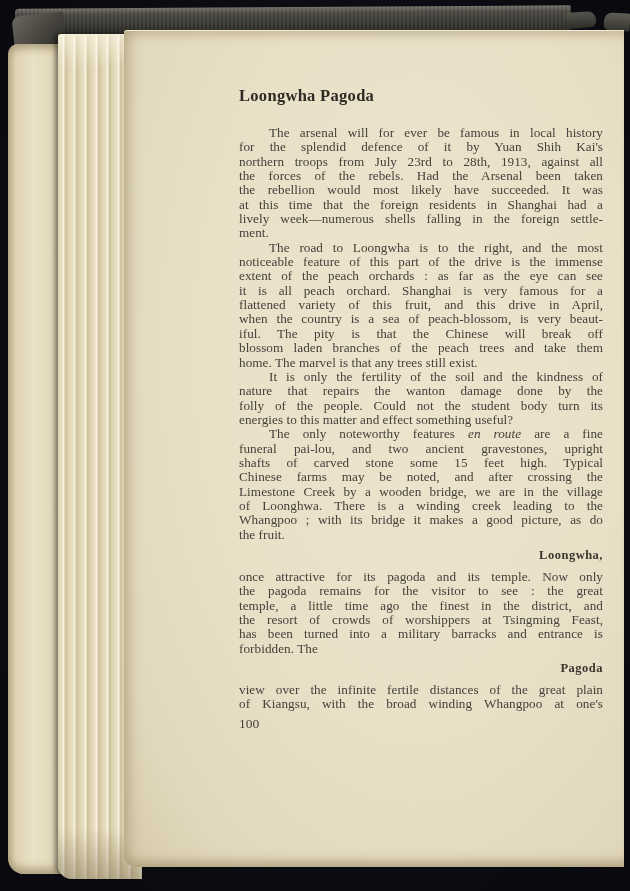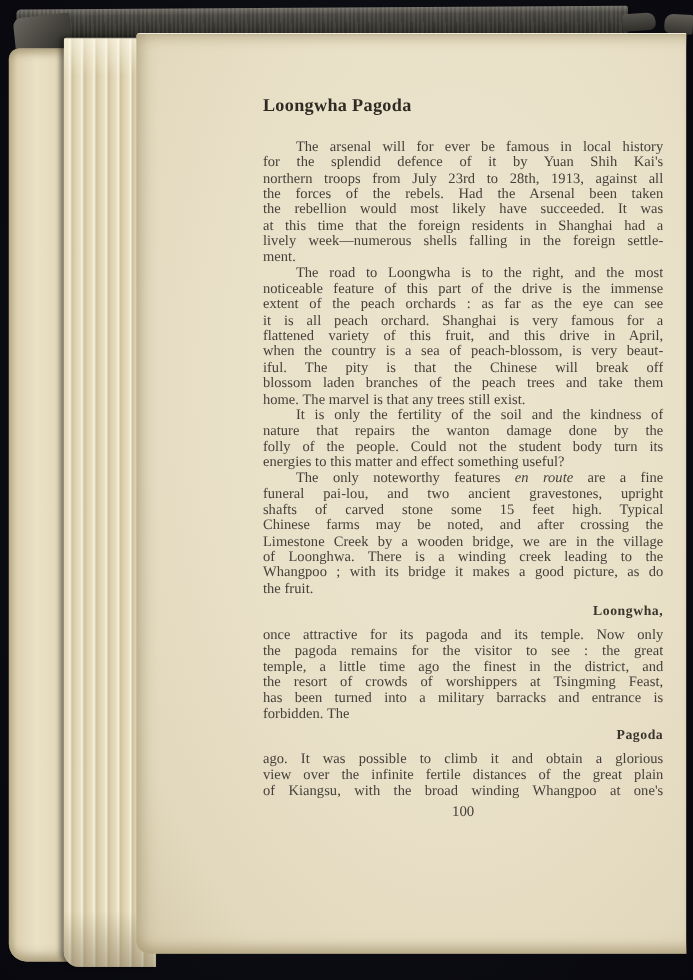--- a/index.html
+++ b/index.html
@@ -143,21 +143,21 @@
     text-align: right;
     font-weight: bold;
     font-size: 12.5px;
     line-height: 14px;
     letter-spacing: 0.5px;
     color: #3a342c;
   }
   .subhead.sub2 { margin: 5px 0 8px 0; }
   .pagenum {
     margin-top: 4px;
-    text-align: center;
+    text-align: left;
     font-size: 13.5px;
     line-height: 16px;
     color: #46403a;
   }
 </style>
 </head>
 <body>
 
 <div class="scene">
 
@@ -223,21 +223,20 @@
         <div class="bl">the pagoda remains for the visitor to see : the great</div>
         <div class="bl">temple, a little time ago the finest in the district, and</div>
         <div class="bl">the resort of crowds of worshippers at Tsingming Feast,</div>
         <div class="bl">has been turned into a military barracks and entrance is</div>
         <div class="bl last">forbidden. The</div>
       </div>
 
       <div class="subhead sub2">Pagoda</div>
 
       <div class="para">
-        <div class="bl">ago. It was possible to climb it and obtain a glorious</div>
         <div class="bl">view over the infinite fertile distances of the great plain</div>
         <div class="bl">of Kiangsu, with the broad winding Whangpoo at one's</div>
       </div>
 
       <div class="pagenum">100</div>
 
     </div>
   </div>
 
 </div>

